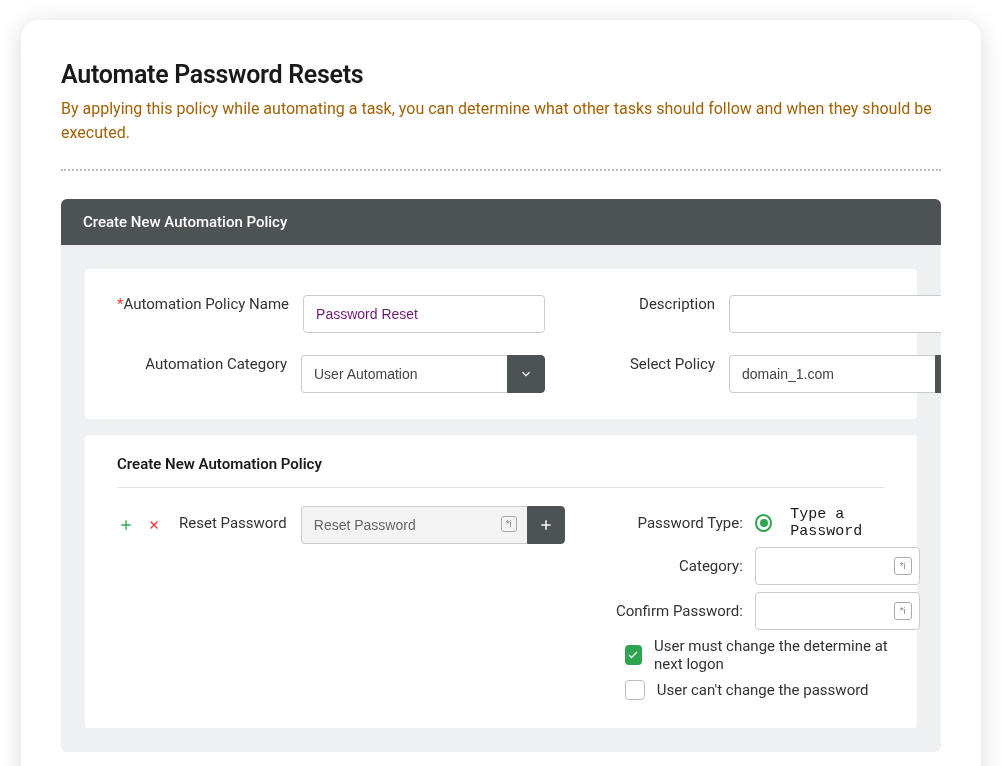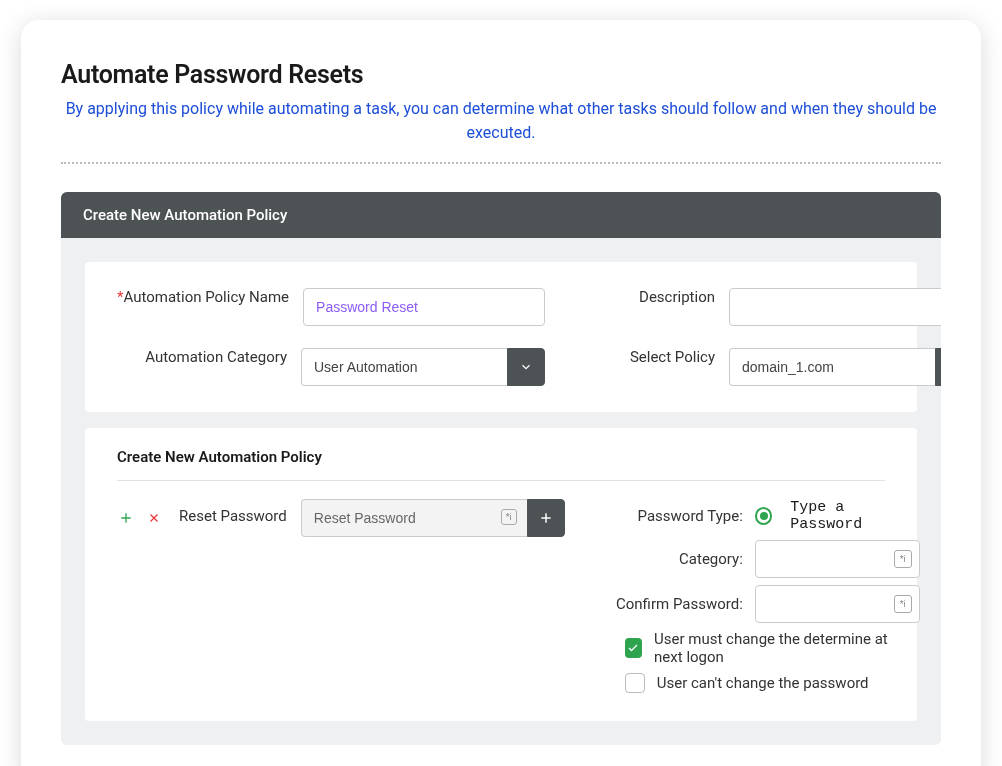--- a/index.html
+++ b/index.html
@@ -18,24 +18,23 @@
       margin: 0 auto;
     }
     .title {
       font-size: 25px;
       font-weight: 600;
       margin-bottom: 8px;
       letter-spacing: -0.3px;
     }
     .subtitle {
       font-size: 16px;
-      color: #1d4ed8;
+      color: #a16207;
       line-height: 1.5;
-      margin-bottom: 17px;
-      text-align: center;
+      margin-bottom: 24px;
     }
     .dotted-divider {
       border: none;
       border-top: 2px dotted #bbb;
       margin-bottom: 28px;
     }
     .panel {
       background: #eef0f1;
       border-radius: 6px;
       overflow: hidden;
@@ -71,21 +70,21 @@
     .form-row .lbl .req {
       color: #e53935;
     }
     .text-input {
       flex: 1;
       height: 38px;
       border: 1px solid #c9cccf;
       border-radius: 4px;
       padding: 0 12px;
       font-size: 14px;
-      color: #8b5cf6;
+      color: #701a75;
       background: #fff;
     }
     .text-input::placeholder { color: #666; }
     .select-wrap {
       flex: 1;
       display: flex;
       position: relative;
     }
     .select-input {
       flex: 1;

